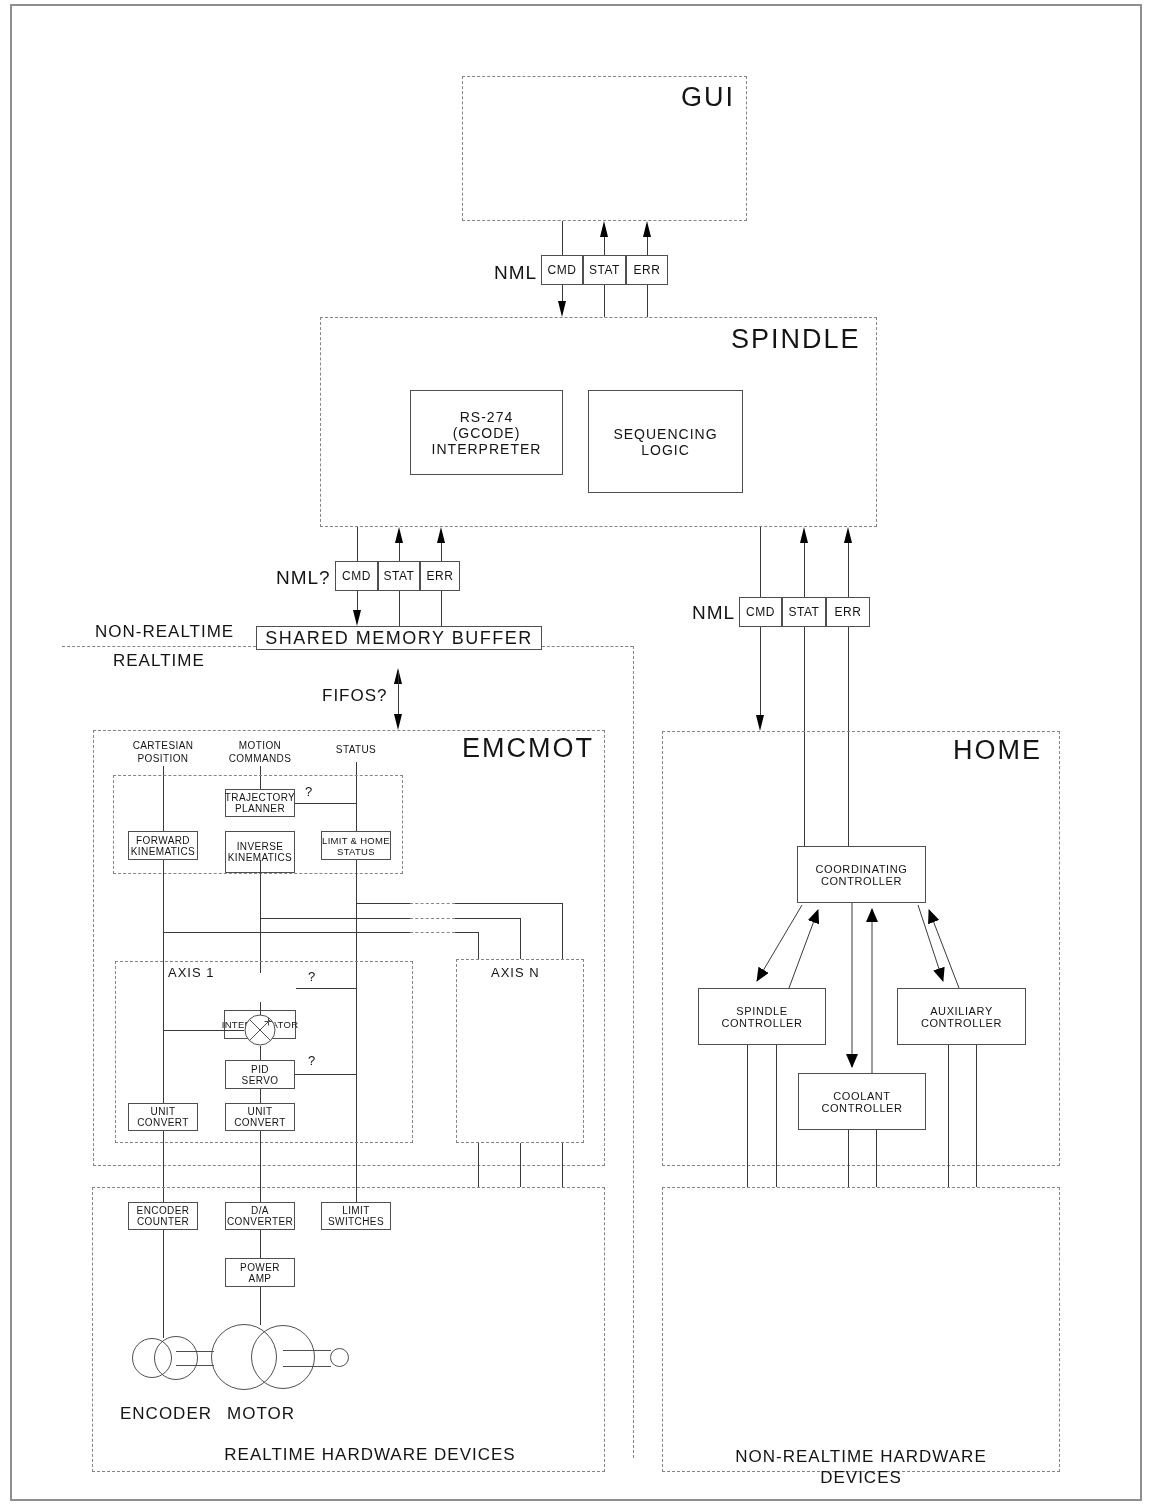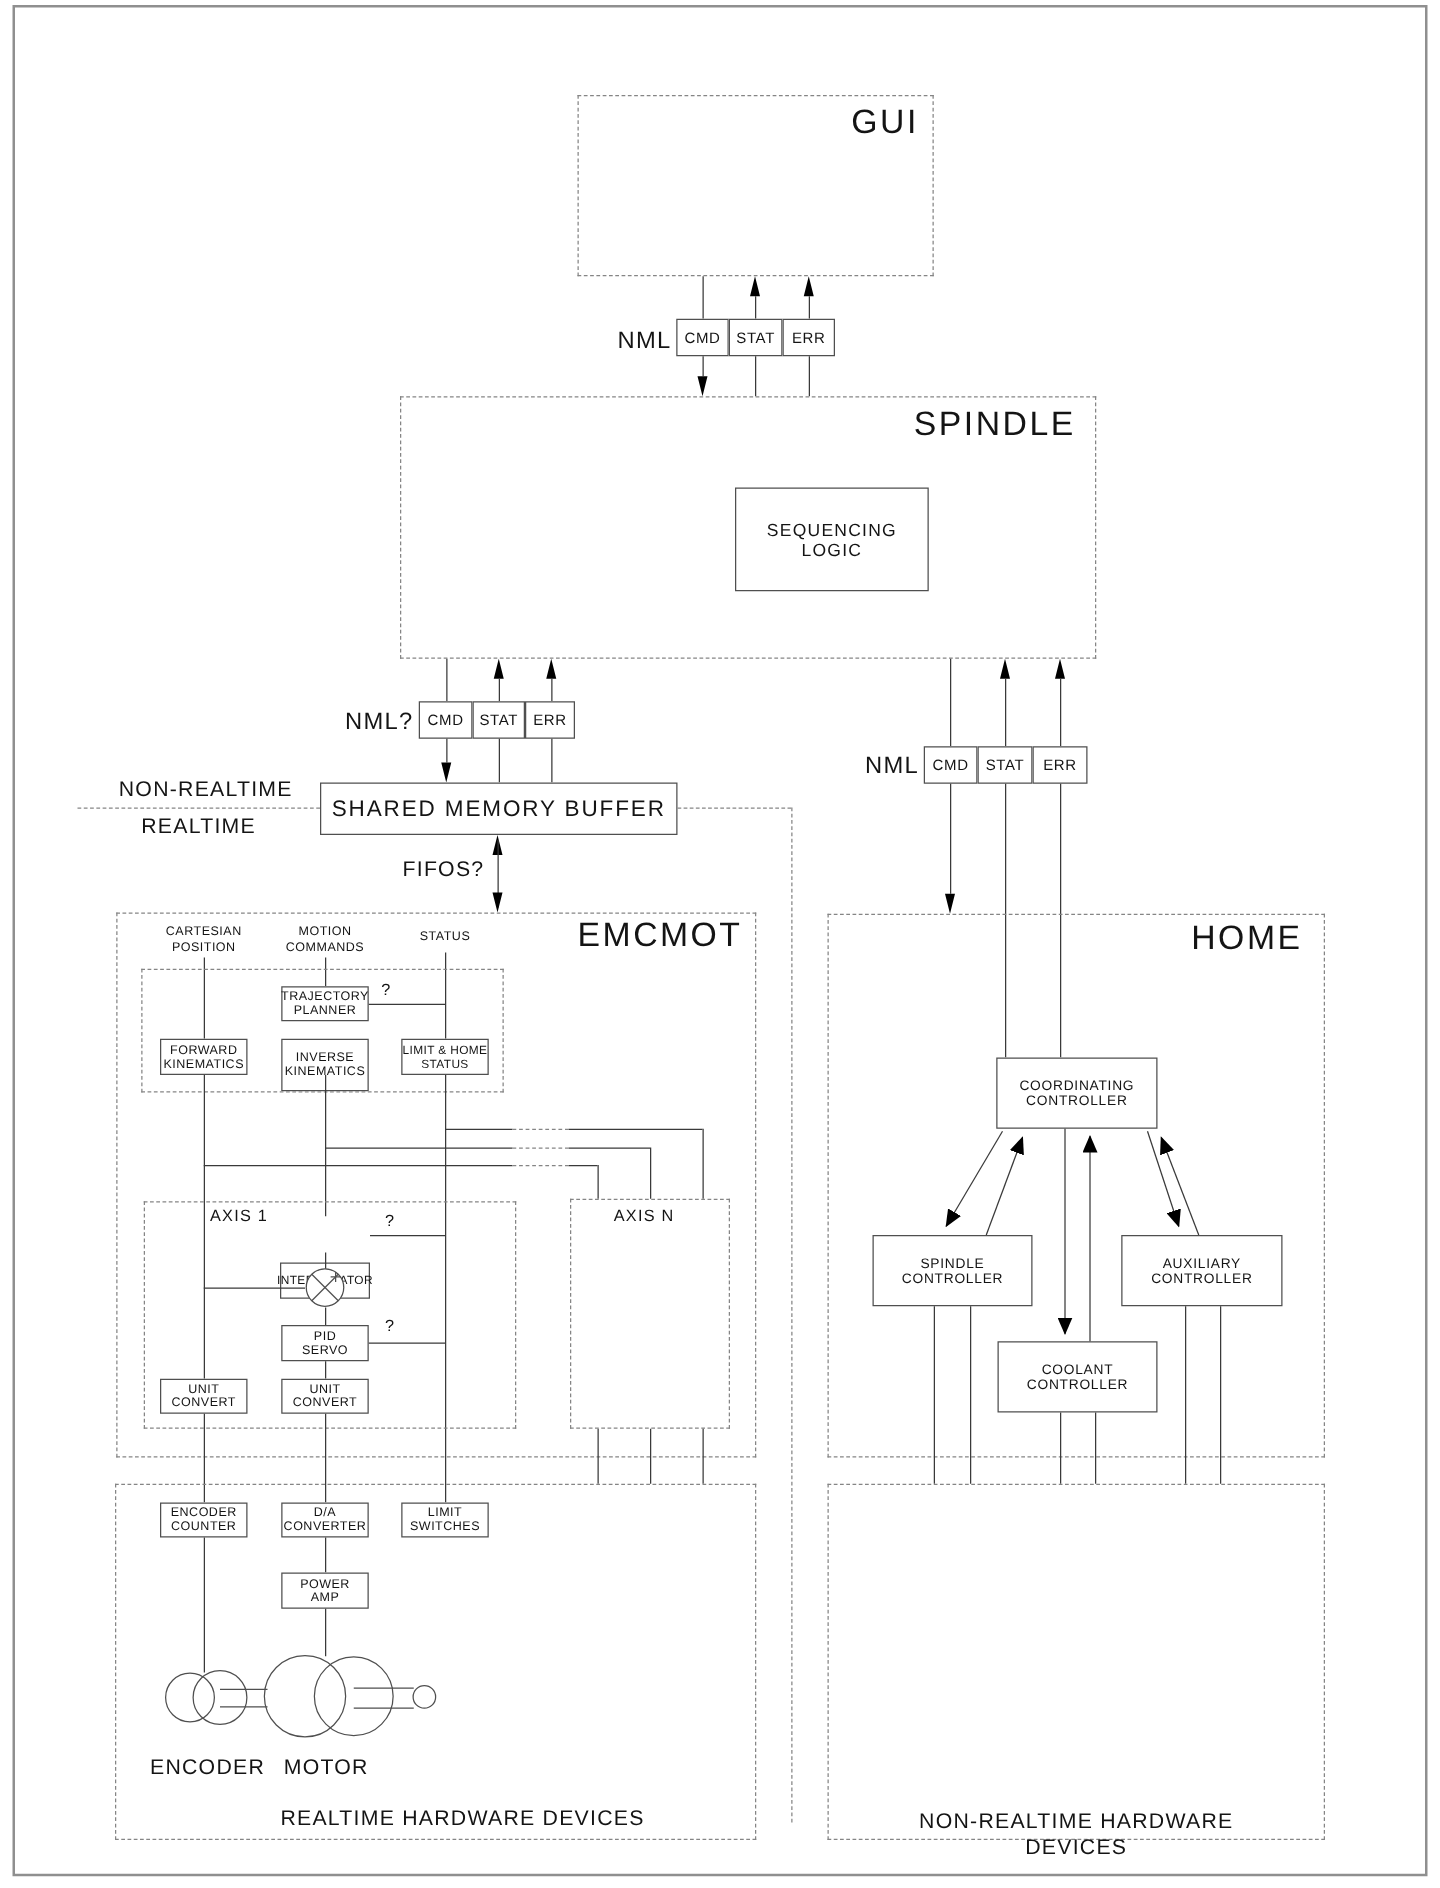--- a/index.html
+++ b/index.html
@@ -49,41 +49,44 @@
   <div class="sb s12" style="left:541px;top:255px;width:42px;height:30px;">CMD</div>
   <div class="sb s12" style="left:583px;top:255px;width:43px;height:30px;">STAT</div>
   <div class="sb s12" style="left:626px;top:255px;width:42px;height:30px;">ERR</div>
   <div class="vl" style="left:562px;top:285px;height:16px;"></div>
   <div class="ad" style="left:558px;top:301px;"></div>
   <div class="vl" style="left:604px;top:285px;height:32px;"></div>
   <div class="vl" style="left:647px;top:285px;height:32px;"></div>
 
   <div class="db" style="left:320px;top:317px;width:557px;height:210px;"></div>
   <div class="t title" style="left:731px;top:326px;">SPINDLE</div>
-  <div class="sb s14" style="left:588px;top:390px;width:155px;height:83px;">SEQUENCING
+  <div class="sb s14" style="left:410px;top:390px;width:153px;height:85px;">RS-274
+(GCODE)
+INTERPRETER</div>
+  <div class="sb s14" style="left:588px;top:390px;width:155px;height:103px;">SEQUENCING
 LOGIC</div>
 
   <div class="vl" style="left:357px;top:527px;height:34px;"></div>
   <div class="au" style="left:395px;top:527px;"></div>
   <div class="vl" style="left:399px;top:543px;height:18px;"></div>
   <div class="au" style="left:437px;top:527px;"></div>
   <div class="vl" style="left:441px;top:543px;height:18px;"></div>
   <div class="t s19" style="left:276px;top:566px;">NML?</div>
   <div class="sb s12" style="left:335px;top:561px;width:43px;height:30px;">CMD</div>
   <div class="sb s12" style="left:378px;top:561px;width:42px;height:30px;">STAT</div>
   <div class="sb s12" style="left:420px;top:561px;width:40px;height:30px;">ERR</div>
   <div class="vl" style="left:357px;top:591px;height:19px;"></div>
   <div class="ad" style="left:353px;top:610px;"></div>
   <div class="vl" style="left:399px;top:591px;height:35px;"></div>
   <div class="vl" style="left:441px;top:591px;height:35px;"></div>
 
   <div class="t s17" style="left:95px;top:621px;">NON-REALTIME</div>
   <div class="dhl" style="left:62px;top:646px;width:194px;"></div>
   <div class="t s17" style="left:113px;top:650px;">REALTIME</div>
-  <div class="sb smbtxt" style="left:256px;top:626px;width:286px;height:42px;">SHARED MEMORY BUFFER</div>
+  <div class="sb smbtxt" style="left:256px;top:626px;width:286px;height:24px;">SHARED MEMORY BUFFER</div>
   <div class="dhl" style="left:542px;top:646px;width:91px;"></div>
   <div class="dvl" style="left:633px;top:646px;height:812px;"></div>
 
   <div class="au" style="left:394px;top:668px;"></div>
   <div class="vl" style="left:398px;top:672px;height:54px;"></div>
   <div class="ad" style="left:394px;top:714px;"></div>
   <div class="t s17" style="left:322px;top:685px;">FIFOS?</div>
 
   <div class="vl" style="left:760px;top:527px;height:70px;"></div>
   <div class="au" style="left:800px;top:527px;"></div>

